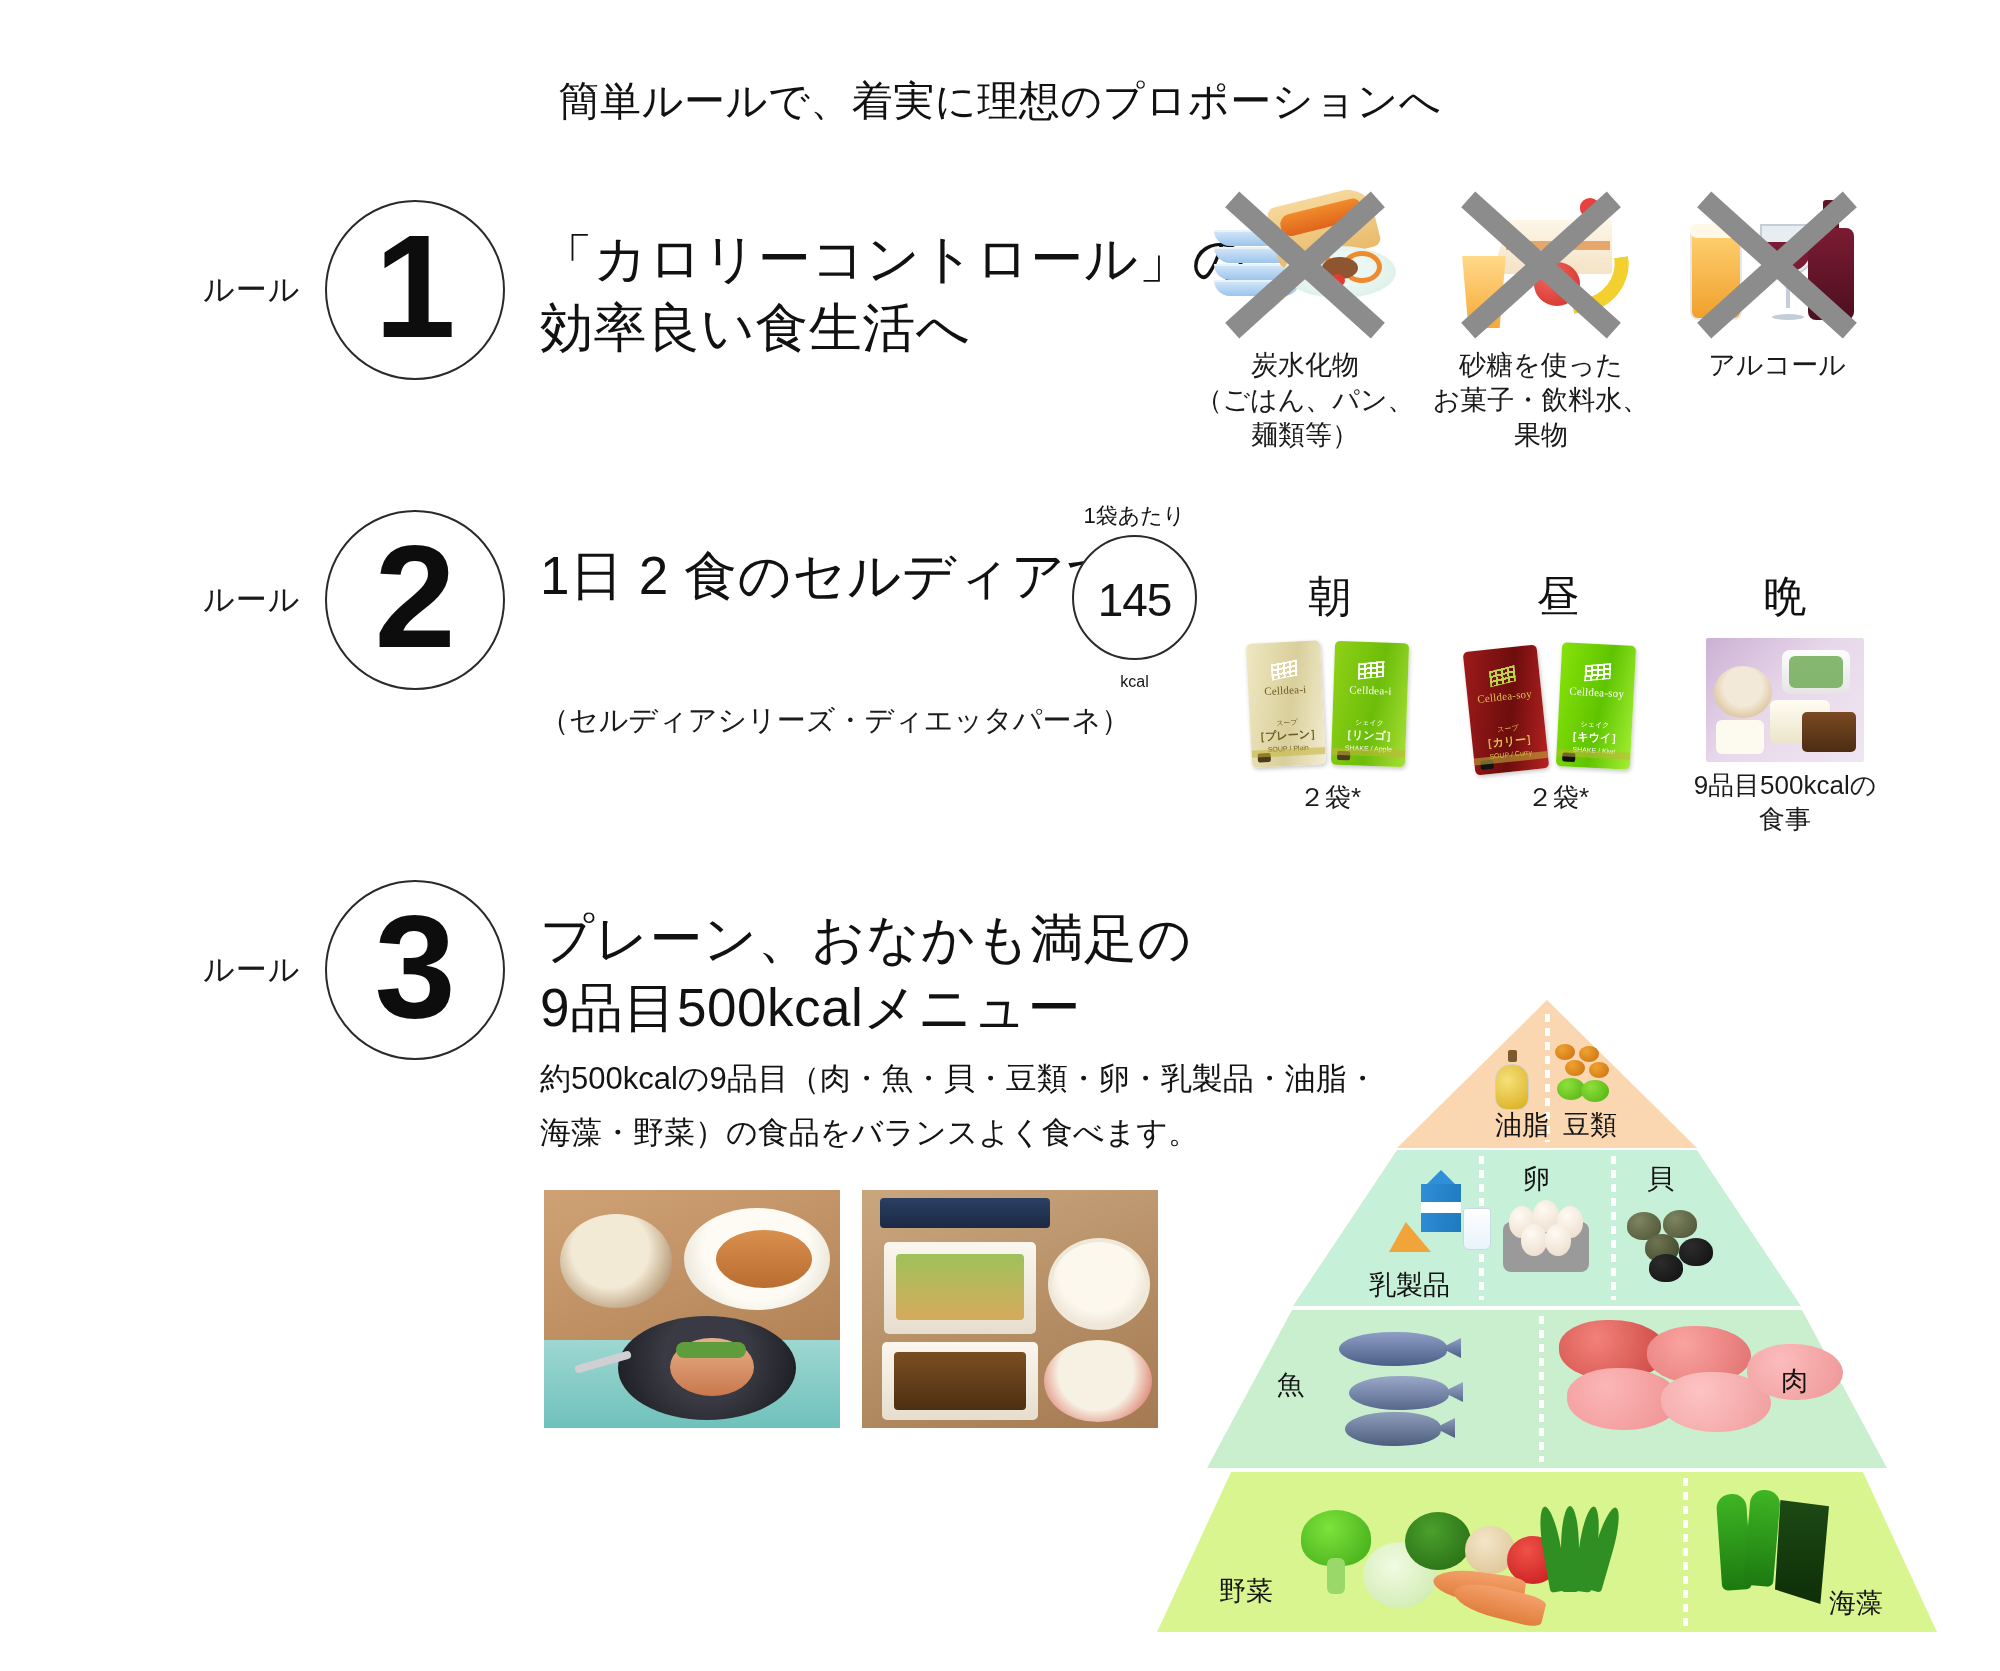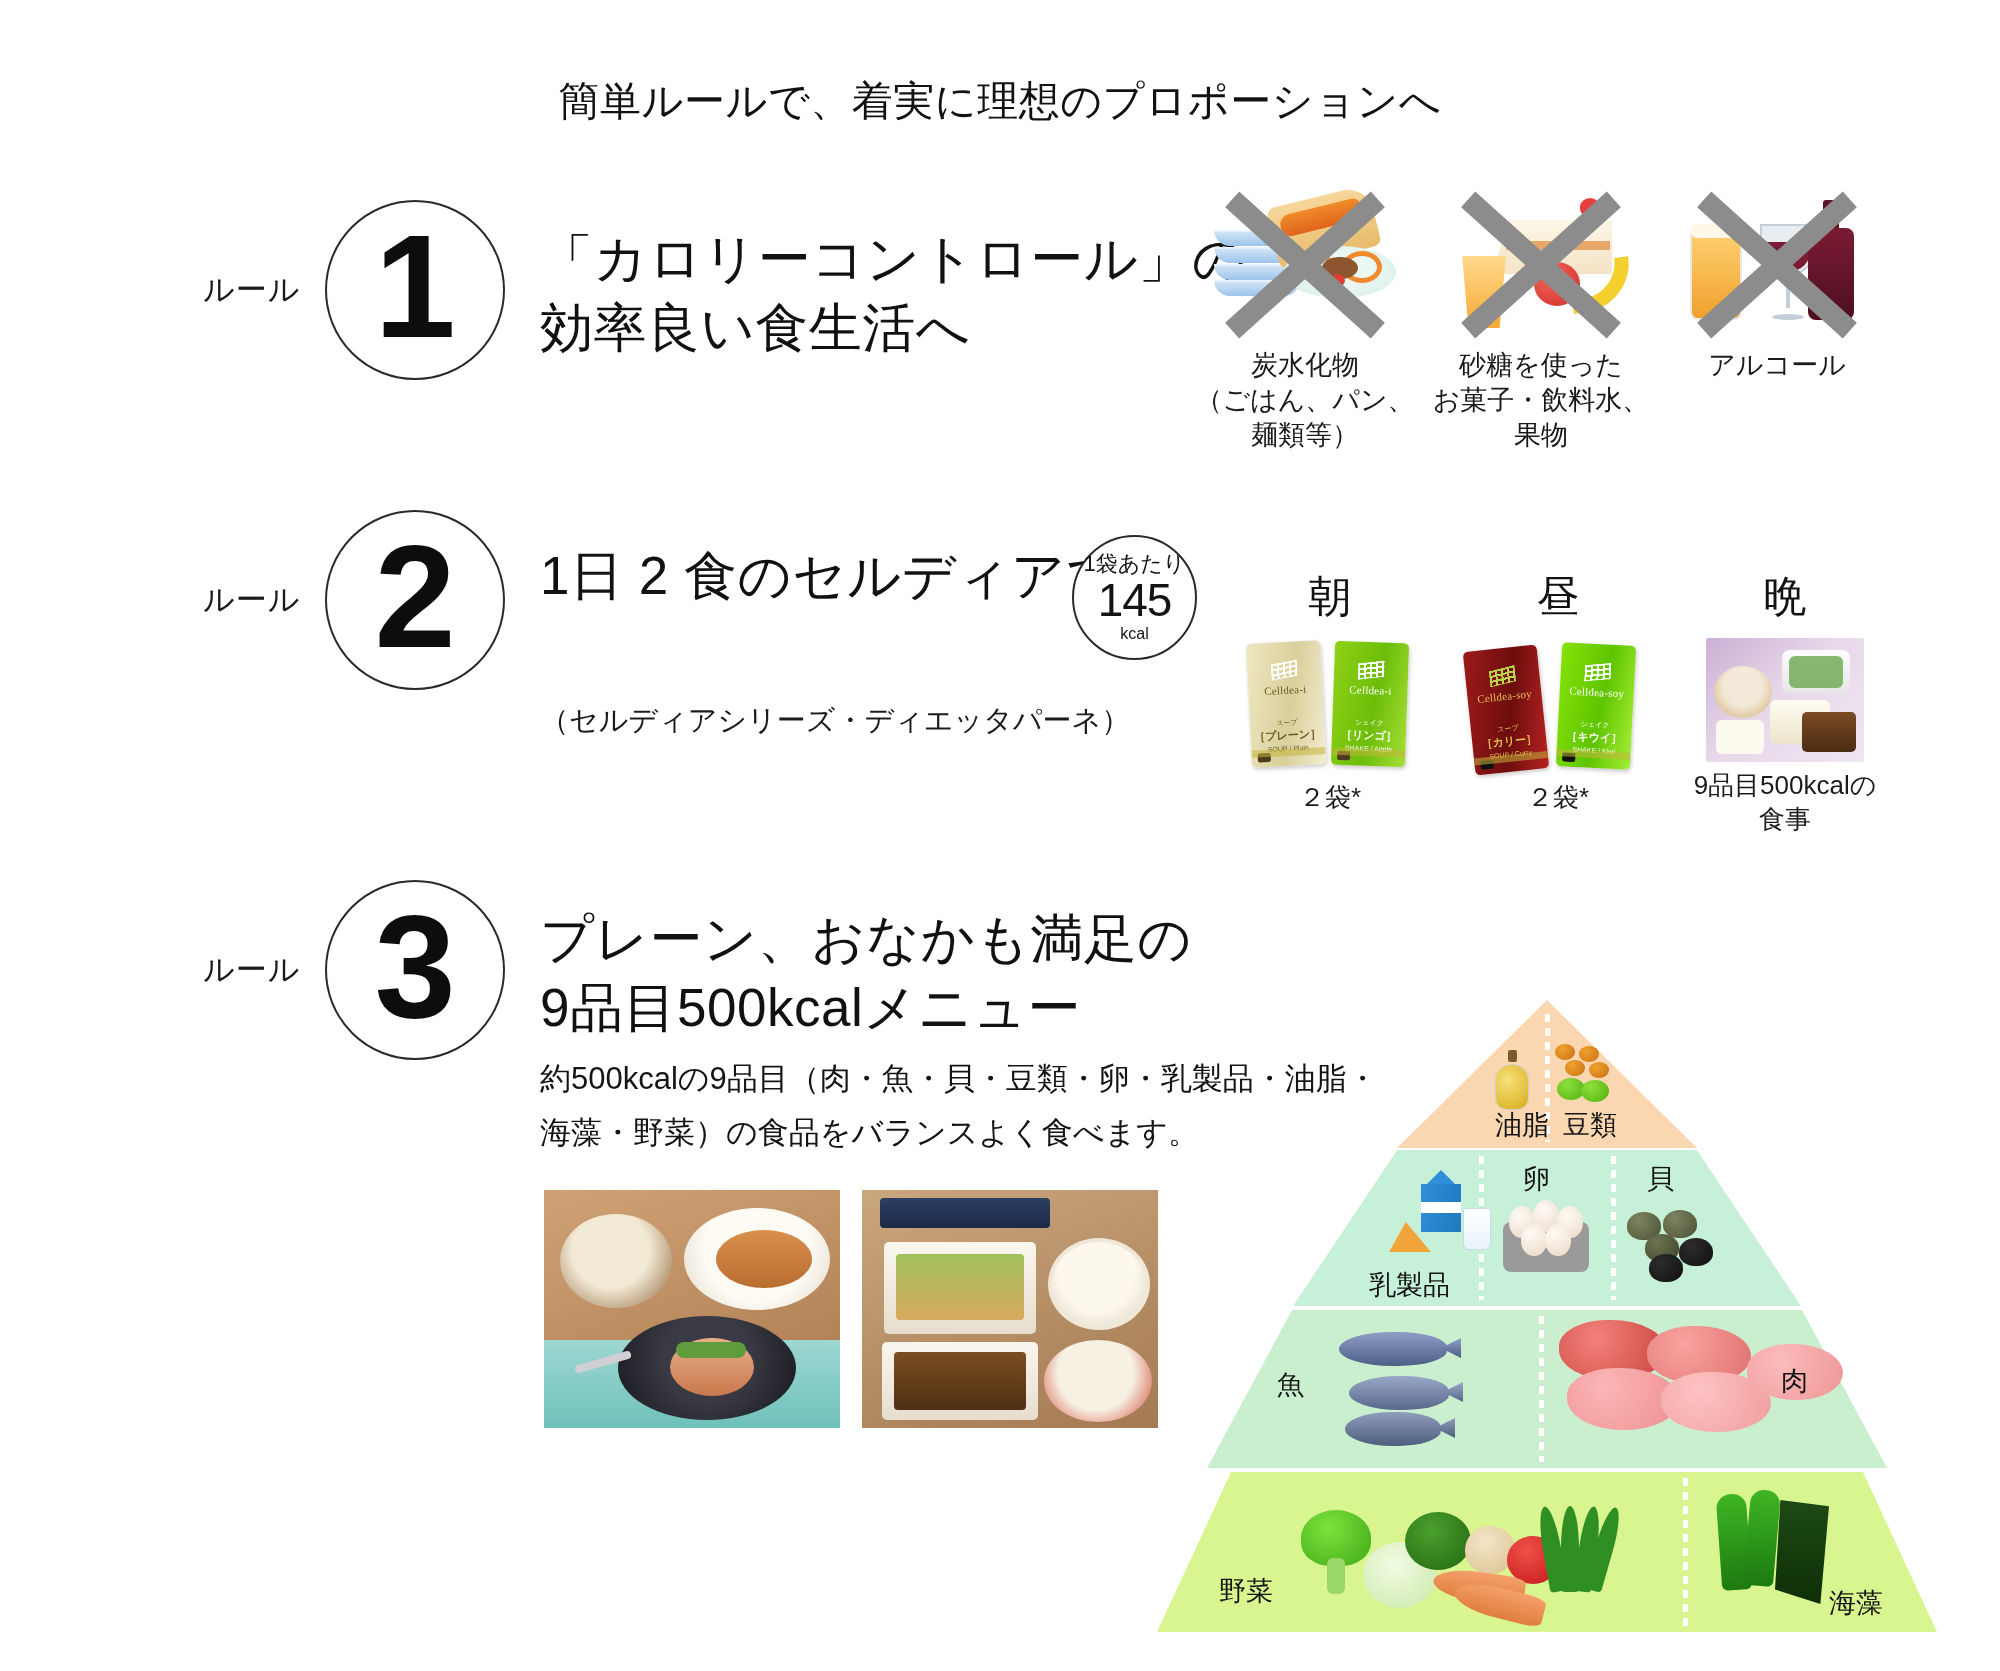--- a/index.html
+++ b/index.html
@@ -424,21 +424,21 @@
   </div>
 
   <div class="rule-heading" style="left:540px; top:542px;">
     <div>1日 2 食のセルディアで</div>
   </div>
 
   <div class="rule-note" style="left:540px; top:700px;">
     <div>（セルディアシリーズ・ディエッタパーネ）</div>
   </div>
 
-  <div class="kcal-badge" style="left:1072px; top:535px;">
+  <div class="kcal-badge" style="left:1072px; top:535px;gap:48px;">
     <div class="small">1袋あたり</div>
     <div class="big">145</div>
     <div class="unit">kcal</div>
   </div>
 
   <div class="meal-col" style="left:1215px; top:575px; width:230px;">
     <div class="meal-title">朝</div>
     <div class="packets">
       <div class="packet p-plain" style="left:34px; top:4px; transform:rotate(-3deg);">
         <div class="grid-logo"></div>

